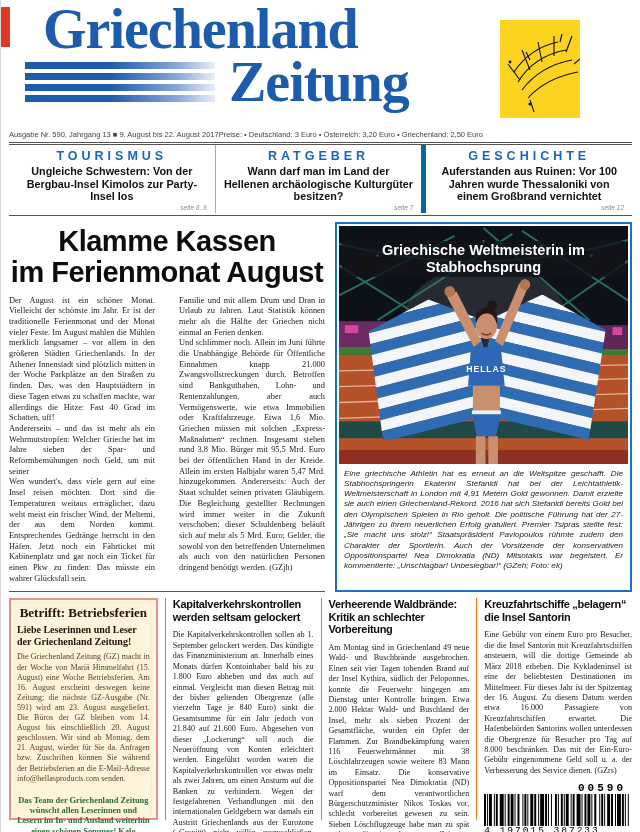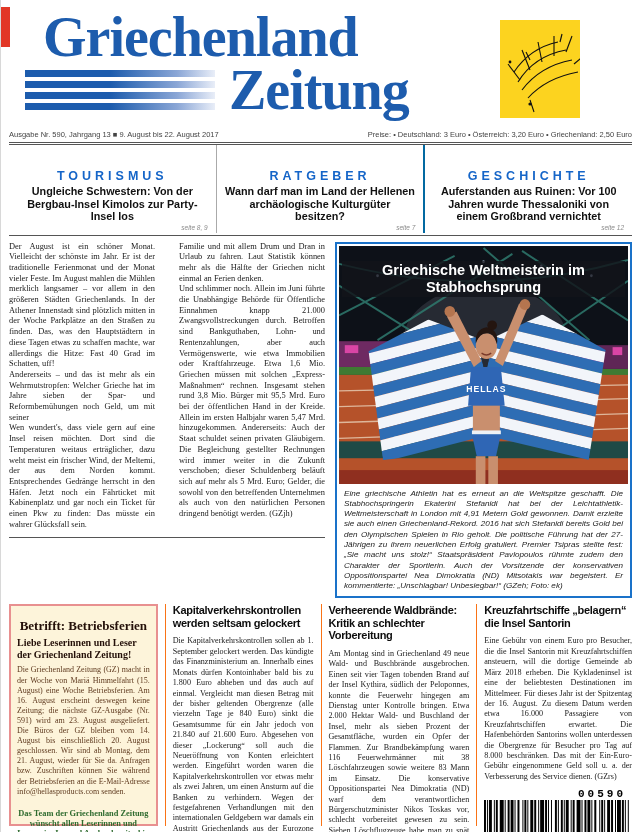--- a/index.html
+++ b/index.html
@@ -5,45 +5,45 @@
   * { margin:0; padding:0; box-sizing:border-box; }
   html,body { background:#ffffff; }
   .page {
     position:relative; width:640px; height:832px; overflow:hidden;
     background:#ffffff; font-family:"Liberation Serif", serif; color:#1a1a1a;
     border-left:1px solid #d8d8d8;
   }
   .red-mark { position:absolute; left:0; top:7px; width:9px; height:40px; background:#e23726; }
 
   
-  .masthead { position:relative; height:128px; padding-top:8px; }
+  .masthead { position:relative; height:128px; }
   .mast-title1 {
     margin-left:42px; font-family:"Liberation Serif", serif; font-weight:bold;
     font-size:56px; line-height:58px; color:#1d5cad; letter-spacing:-1px;
   }
   .mast-row2 { display:flex; align-items:center; margin-top:-4px; }
   .stripes { width:190px; margin-left:24px; }
   .stripe { height:7px; margin:4px 0; background:linear-gradient(to right,#1d5cad 0%,#1d5cad 45%,#8aa6d6 80%,#e9eef8 100%); }
   .mast-title2 {
     font-family:Liberation Serif, serif; font-weight:bold; font-size:56px;
     line-height:56px; color:#1d5cad; letter-spacing:-1px; margin-left:14px;
   }
   .logo-box { position:absolute; right:60px; top:20px; width:80px; height:98px; background:#fcd31f; }
   .logo-box svg { width:100%; height:100%; }
 
-  .info-line { display:flex; justify-content:space-between; padding:2px 8px 1px 8px;
+  .info-line { display:flex; justify-content:flex-start; padding:2px 8px 1px 8px;
     font-family:"Liberation Sans", sans-serif; font-size:7.5px; color:#444; }
   .double-rule { margin:2px 8px 0 8px; border-top:1px solid #555; border-bottom:1px solid #555; height:3px; }
 
   
   .teasers { display:flex; margin:0 8px; }
   .teaser { flex:1; padding:4px 8px 2px 8px; }
-  .teaser.mid { border-left:1px solid #aaa; border-right:2px solid #0369a1; }
+  .teaser.mid { border-left:1px solid #aaa; border-right:5px solid #0369a1; }
   .teaser-section { text-align:center; font-family:"Liberation Sans", sans-serif;
-    font-weight:bold; font-size:12.5px; letter-spacing:4px; color:#1565c8;margin-top:20px; }
+    font-weight:bold; font-size:12.5px; letter-spacing:4px; color:#1565c8; }
   .teaser-head { text-align:center; font-family:"Liberation Sans", sans-serif;
     font-weight:bold; font-size:10.8px; line-height:12.5px; color:#111; margin-top:2px; }
   .teaser-ref { text-align:right; font-size:6.5px; font-style:italic; color:#8a8a8a;
     font-family:"Liberation Sans", sans-serif; margin-top:1px; }
   .rule { margin:2px 8px 0 8px; border-top:1px solid #555; }
 
   
   .main { display:flex; margin:6px 8px 0 8px; }
   .lead { width:316px; }
   .lead h1 { font-family:"Liberation Sans", sans-serif; font-weight:bold; text-align:center;
@@ -64,21 +64,21 @@
 
   
   .bottom { display:flex; margin:6px 8px 0 8px; height:222px; }
   .bcol { width:25%; padding:0 7px; border-left:1px solid #f97316; }
   .bcol:first-child { border-left:none; padding-left:0; }
   .bcol:last-child { padding-right:0; }
   .art-head { font-family:"Liberation Sans", sans-serif; font-weight:bold; font-size:11px;
     line-height:12.5px; letter-spacing:-0.3px; color:#0d0d0d; margin-bottom:7px; }
   .art-body { font-size:8.1px; line-height:10.4px; text-align:justify; }
 
-  .notice-box { border:2px solid #e89090; background:#fdf4da; padding:12px 6px; height:100%; }
+  .notice-box { border:2px solid #e89090; background:#fdf4da; padding:5px 6px; height:100%; }
   .notice-title { text-align:center; font-weight:bold; font-size:13px; color:#241009; }
   .notice-sub { text-align:left; font-weight:bold; font-size:10px; line-height:11.5px; color:#241009; margin:3px 0 5px 0; }
   .notice-body { font-size:8px; line-height:10.1px; text-align:justify; color:#5f3a1f; }
   .notice-team { margin-top:12px; text-align:center; font-weight:bold; font-size:8.4px;
     line-height:10.3px; color:#2f6b2f; }
 
   .barcode-wrap { margin-top:6px; background:#fff; }
   .barcode-top { text-align:right; padding-right:6px; font-family:"Liberation Mono", monospace;
     font-weight:bold; font-size:11px; letter-spacing:3px; color:#000; }
   .barcode-bars { display:block; width:100%; height:32px; }
@@ -145,20 +145,24 @@
     <div class="teaser">
       <div class="teaser-section">GESCHICHTE</div>
       <div class="teaser-head">Auferstanden aus Ruinen: Vor 100 Jahren wurde Thessaloniki von einem Großbrand vernichtet</div>
       <div class="teaser-ref">seite 12</div>
     </div>
   </nav>
   <div class="rule"></div>
 
   <div class="main">
     <section class="lead">
+      <h1>
+        <div>Klamme Kassen</div>
+        <div>im Ferienmonat August</div>
+      </h1>
       <div class="lead-cols">
         <div class="lead-col">
           <p class="body-text">Der August ist ein schöner Monat. Vielleicht der schönste im Jahr. Er ist der traditionelle Ferienmonat und der Monat vieler Feste. Im August mahlen die Mühlen merklich langsamer – vor allem in den größeren Städten Griechenlands. In der Athener Innenstadt sind plötzlich mitten in der Woche Parkplätze an den Straßen zu finden. Das, was den Hauptstädtern in diese Tagen etwas zu schaffen machte, war allerdings die Hitze: Fast 40 Grad im Schatten, uff!</p>
           <p class="body-text">Andererseits – und das ist mehr als ein Wehrmutstropfen: Welcher Grieche hat im Jahre sieben der Spar- und Reformbemühungen noch Geld, um mit seiner</p>
           <p class="body-text">Wen wundert's, dass viele gern auf eine Insel reisen möchten. Dort sind die Temperaturen weitaus erträglicher, dazu weht meist ein frischer Wind, der Meltemi, der aus dem Norden kommt. Entsprechendes Gedränge herrscht in den Häfen. Jetzt noch ein Fährticket mit Kabinenplatz und gar noch ein Ticket für einen Pkw zu finden: Das müsste ein wahrer Glücksfall sein.</p>
         </div>
         <div class="lead-col">
           <p class="body-text">Familie und mit allem Drum und Dran in Urlaub zu fahren. Laut Statistik können mehr als die Hälfte der Griechen nicht einmal an Ferien denken.</p>
           <p class="body-text">Und schlimmer noch. Allein im Juni führte die Unabhängige Behörde für Öffentliche Einnahmen knapp 21.000 Zwangsvollstreckungen durch. Betroffen sind Bankguthaben, Lohn- und Rentenzahlungen, aber auch Vermögenswerte, wie etwa Immobilien oder Kraftfahrzeuge. Etwa 1,6 Mio. Griechen müssen mit solchen „Express-Maßnahmen“ rechnen. Insgesamt stehen rund 3,8 Mio. Bürger mit 95,5 Mrd. Euro bei der öffentlichen Hand in der Kreide. Allein im ersten Halbjahr waren 5,47 Mrd. hinzugekommen. Andererseits: Auch der Staat schuldet seinen privaten Gläubigern. Die Begleichung gestellter Rechnungen wird immer weiter in die Zukunft verschoben; dieser Schuldenberg beläuft sich auf mehr als 5 Mrd. Euro; Gelder, die sowohl von den betreffenden Unternehmen als auch von den natürlichen Personen dringend benötigt werden. (GZjh)</p>
         </div>

